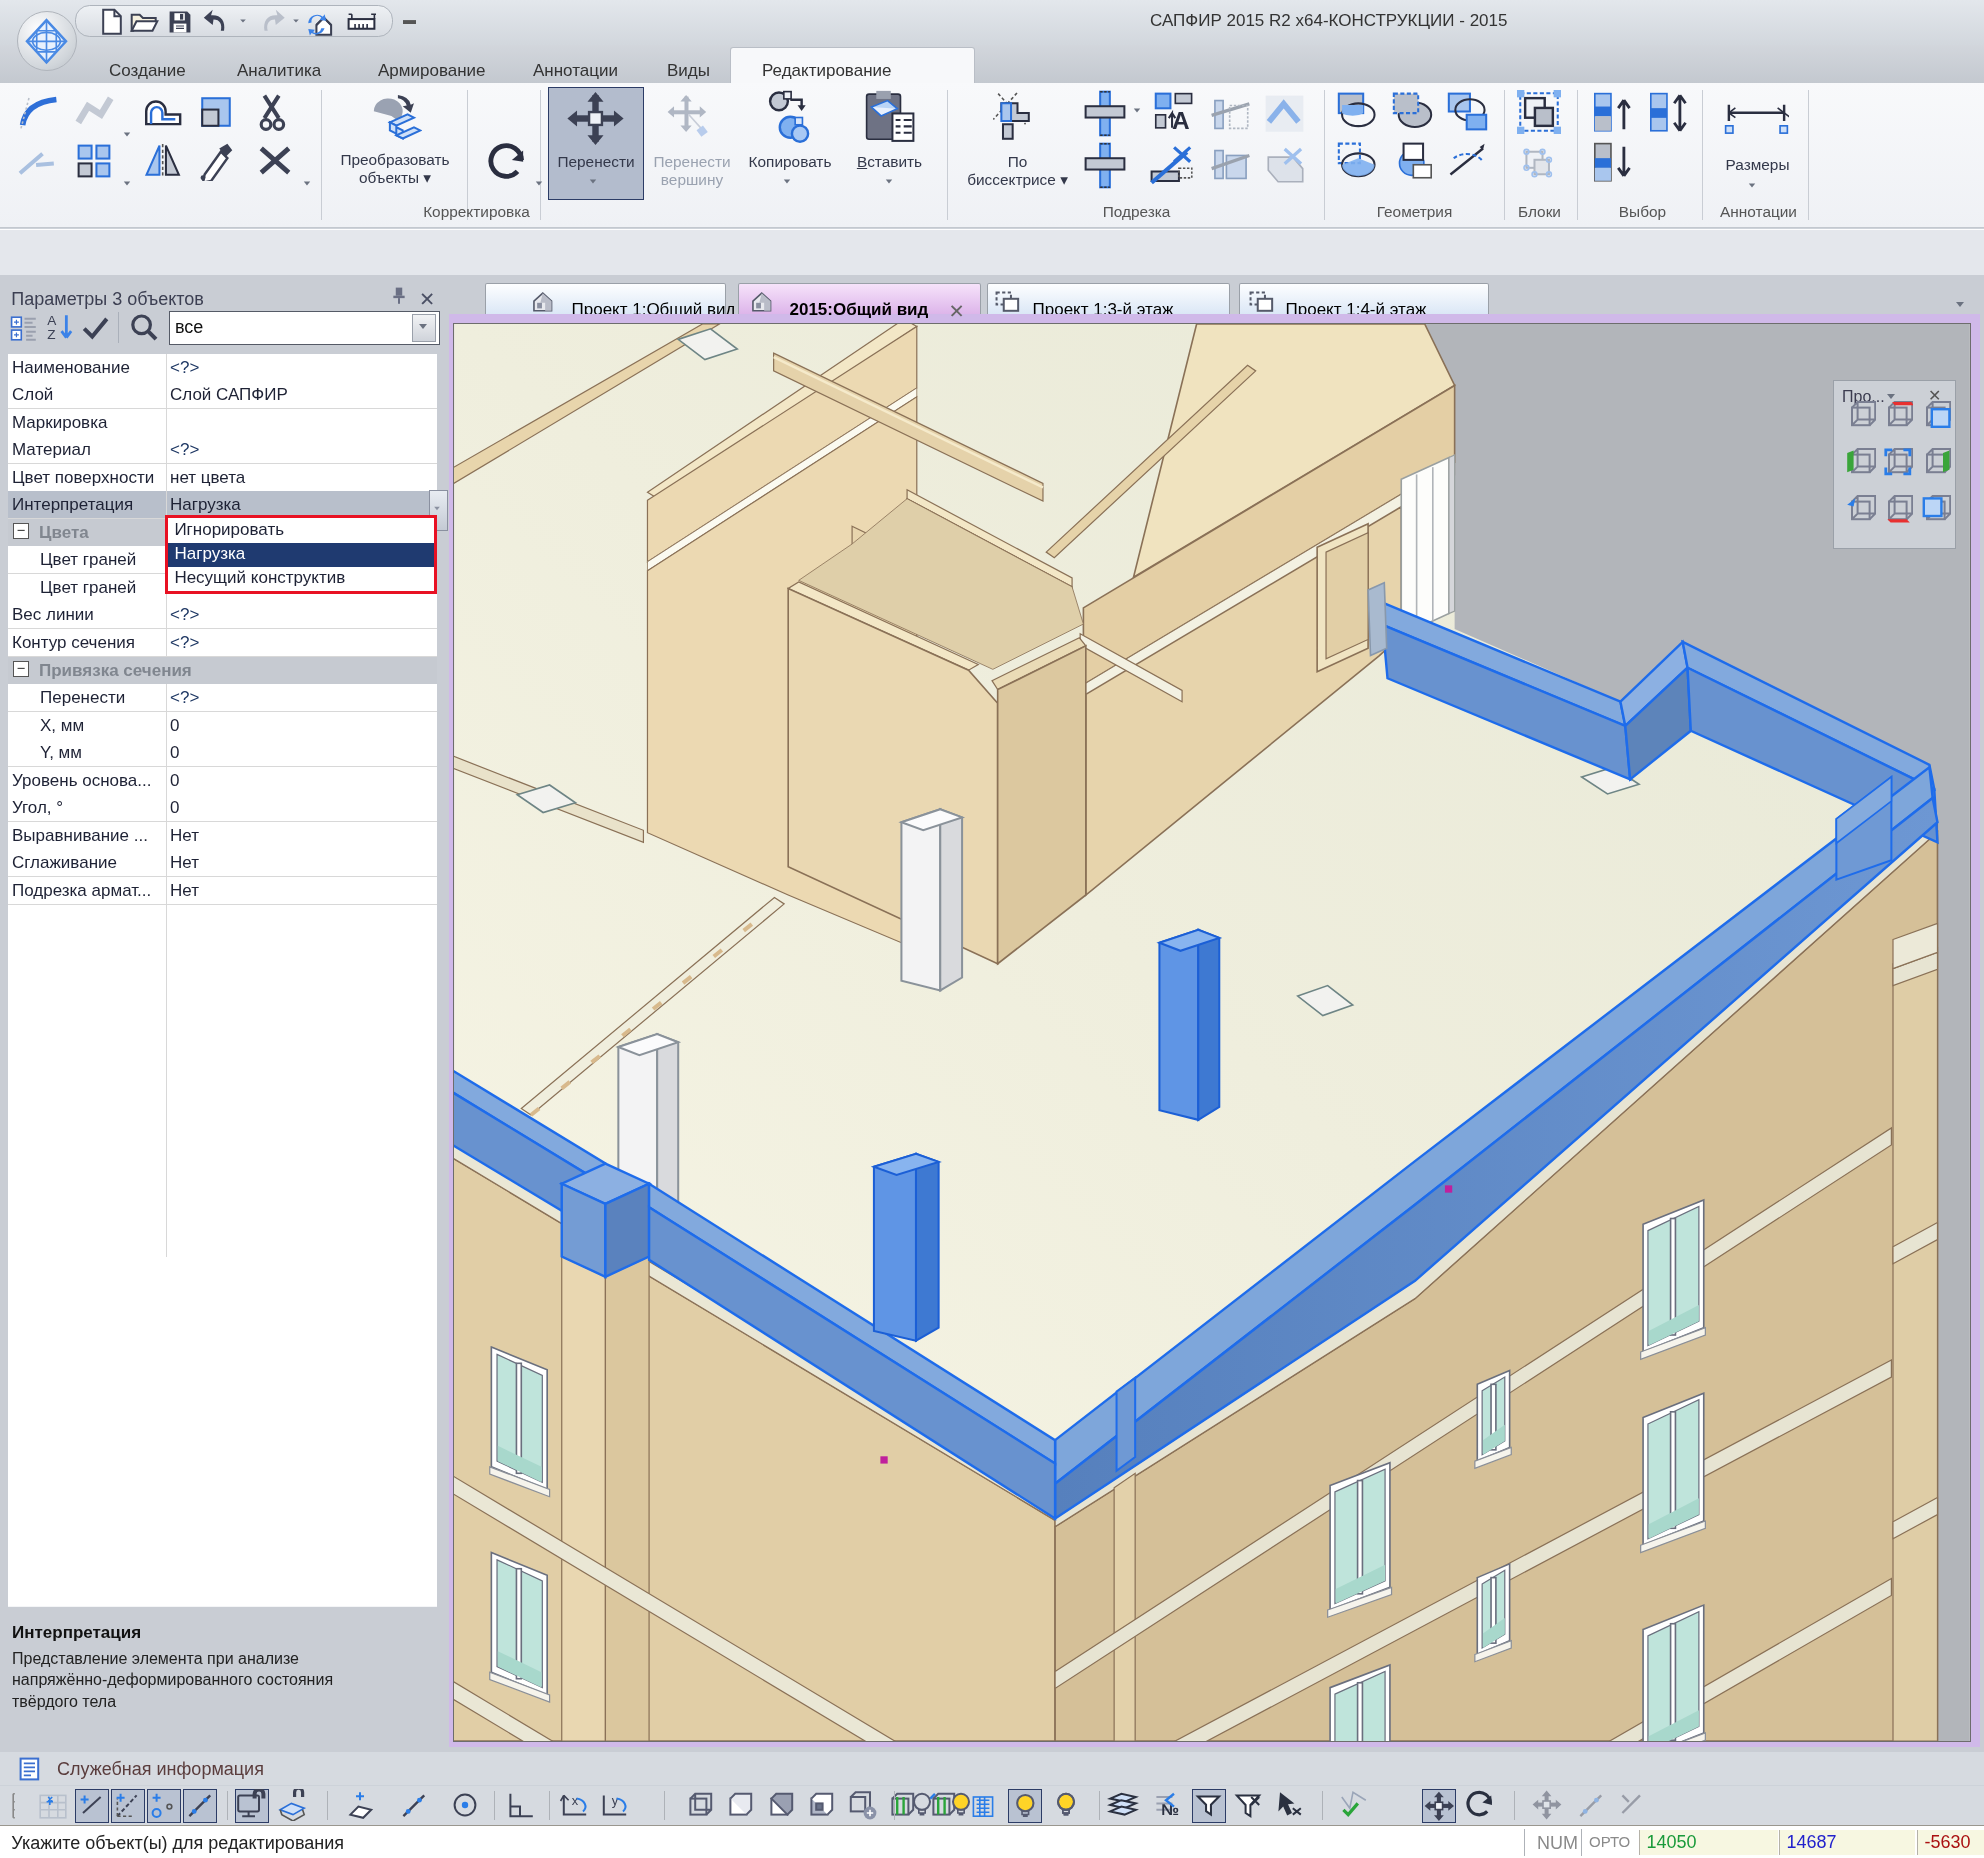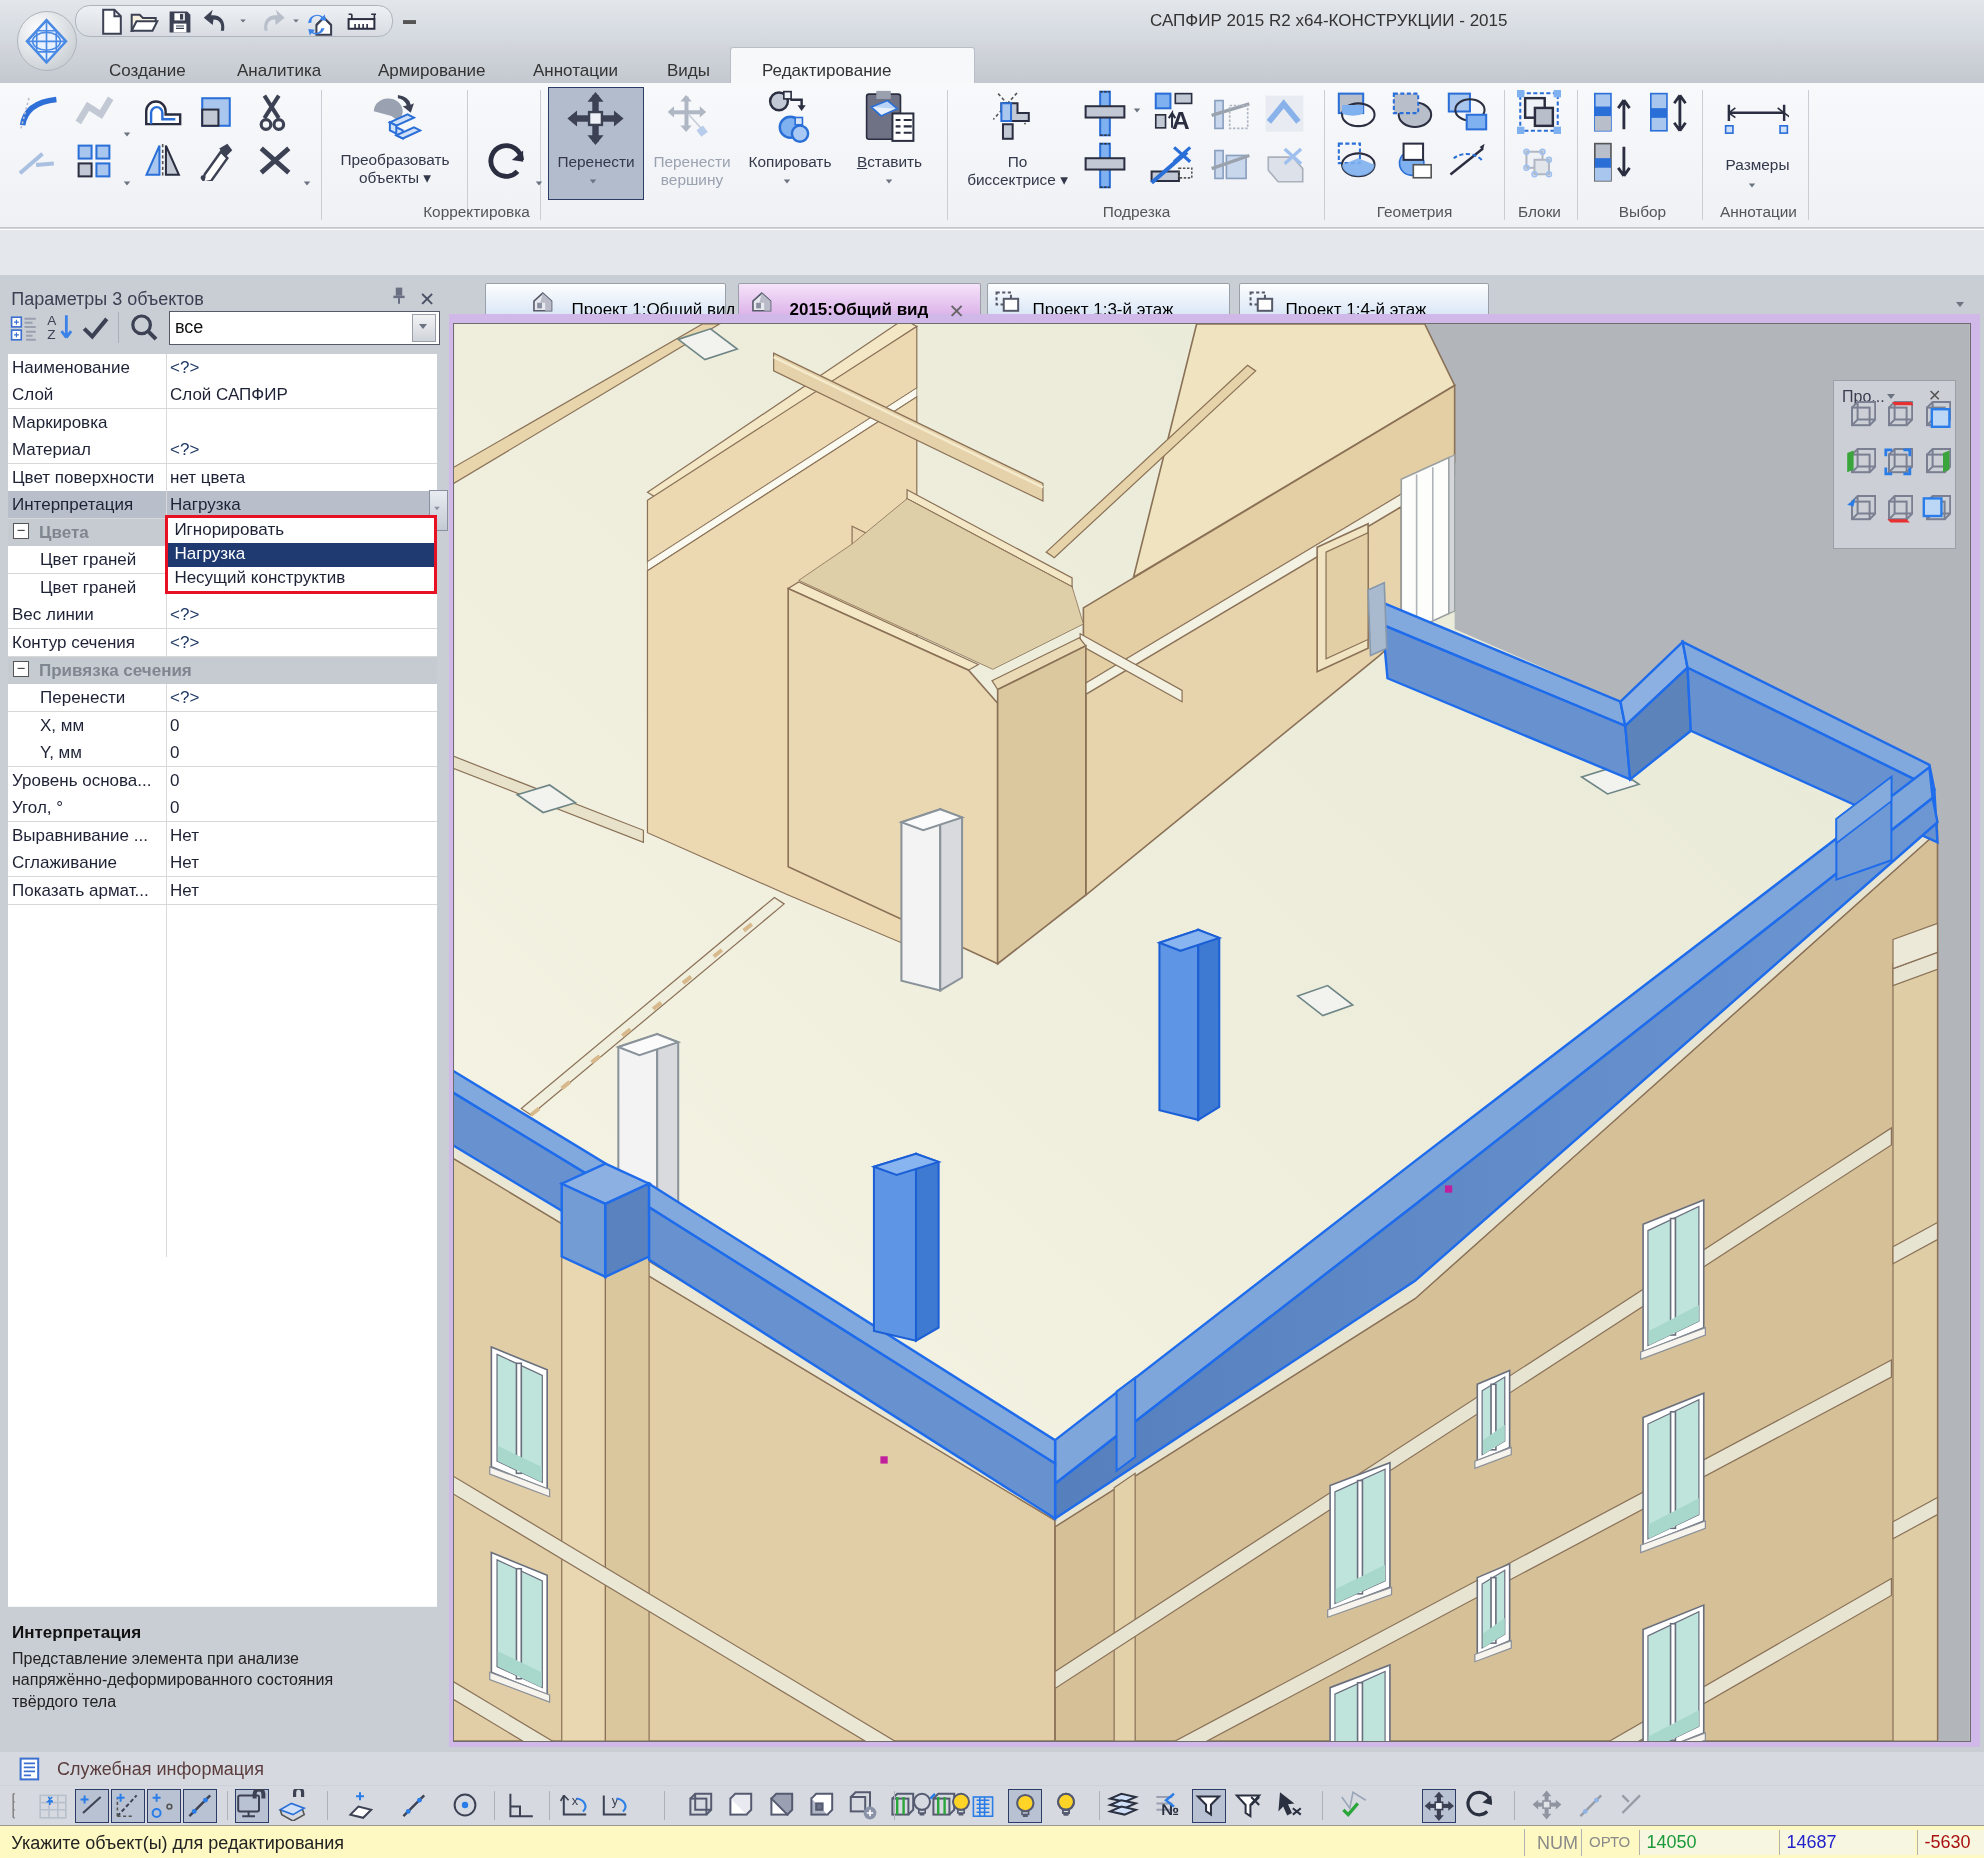--- a/index.html
+++ b/index.html
@@ -35,21 +35,21 @@
 #desc b{display:block;margin:16px 0 4.9px 4px;font-size:17px;color:#111}
 #desc div{margin:1.6px 0 0 4px;font-size:16px;color:#222;line-height:1.35}
 #vp{position:absolute;left:449px;top:275px;width:1536px;height:1477px;background:#c9cdd4}
 #doctabs{position:absolute;left:6.5px;top:6.5px;width:1530px;height:40px}
 .dtab{position:absolute;top:1.6px;height:31px;border:0.8px solid #9aa0a8;border-bottom:none;background:linear-gradient(#fdfeff,#dbe7f6);font-size:17px;color:#222;border-radius:2.4px 2.4px 0 0}
 #lavband{position:absolute;left:0px;top:39px;width:1531px;height:7.3px;background:#d0b9e9}
 #vpframe{position:absolute;left:0px;top:46px;width:1531px;height:1426px;background:#d0b9e9}
 #scene{position:absolute;left:4px;top:1.6px;width:1518px;height:1419px;border:0.8px solid #6d6d6d}
 #bb1{position:absolute;left:0;top:1752px;width:1985px;height:33px;background:#d6dae0}
 #bb2{position:absolute;left:0;top:1786px;width:1985px;height:40px;background:#d6dae0}
-#sbar{position:absolute;left:0;top:1825px;width:1985px;height:33px;background:#fef9c3;border-top:0.8px solid #9a978f}
+#sbar{position:absolute;left:0;top:1825px;width:1985px;height:33px;background:#ffffff;border-top:0.8px solid #9a978f}
 .sfield{position:absolute;top:4px;height:25px;background:#f7f7e1;border-left:0.8px solid #b5b2a8;font-size:18px;padding:2.4px 0 0 6.5px}
 .tbico{position:absolute;top:3.2px;width:34px;height:34px}
 .tsep{position:absolute;top:4.9px;width:0.8px;height:29px;background:#aeb2b8}
 
 </style></head><body>
 <div id="app">
 <div id="titlebar"></div>
 <div id="title">САПФИР 2015 R2 x64-КОНСТРУКЦИИ - 2015</div>
 <div id="qat"></div>
 <div id="logo"><svg width="57" height="57" viewBox="0 0 70 70">
@@ -470,21 +470,21 @@
         <div class="lab">Выравнивание ...</div>
         <div class="val">Нет</div>
       </div>
 <div class="prow" style="top:574px">
         <div class="vline"></div>
         <div class="lab">Сглаживание</div>
         <div class="val">Нет</div>
       </div>
 <div class="prow" style="top:602px">
         <div class="vline"></div>
-        <div class="lab">Показать армат...</div>
+        <div class="lab">Подрезка армат...</div>
         <div class="val">Нет</div>
       </div>
 <div class="abs" style="left:429px;top:215px;width:19.4px;height:41px;background:linear-gradient(#e8ecf2,#c4cad4);border:0.8px solid #8a90a0"></div>
 <div class="darr" style="left:433px;top:231px;transform:scale(.7);border-top-color:#8a90a0"></div>
 <div id="ddlist">
         <div class="dditem" style="top:0.8px">Игнорировать</div>
         <div class="dditem sel" style="top:25px">Нагрузка</div>
         <div class="dditem" style="top:49px">Несущий конструктив</div>
       </div>
 <div id="desc">

